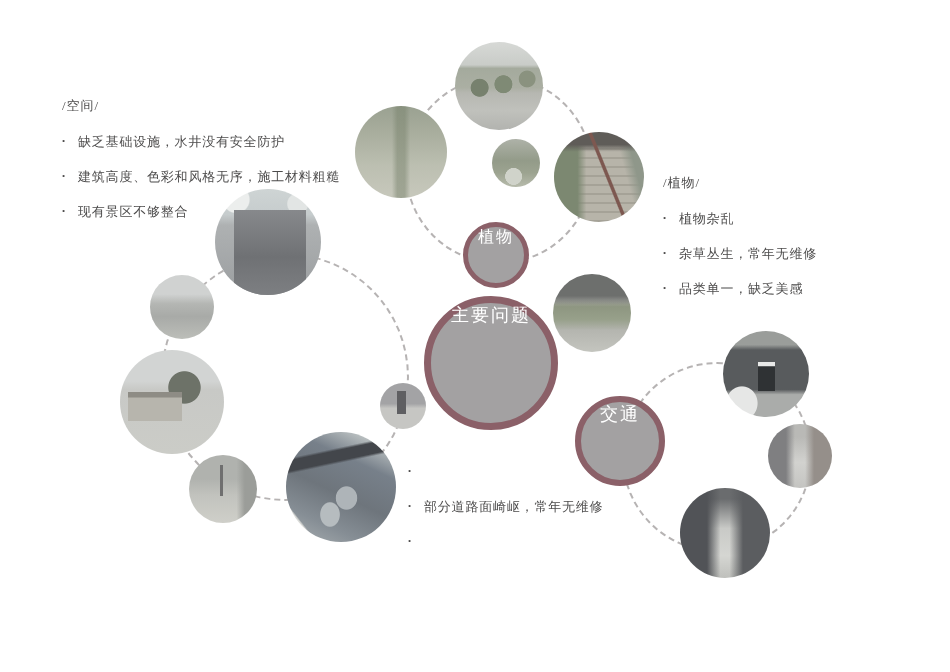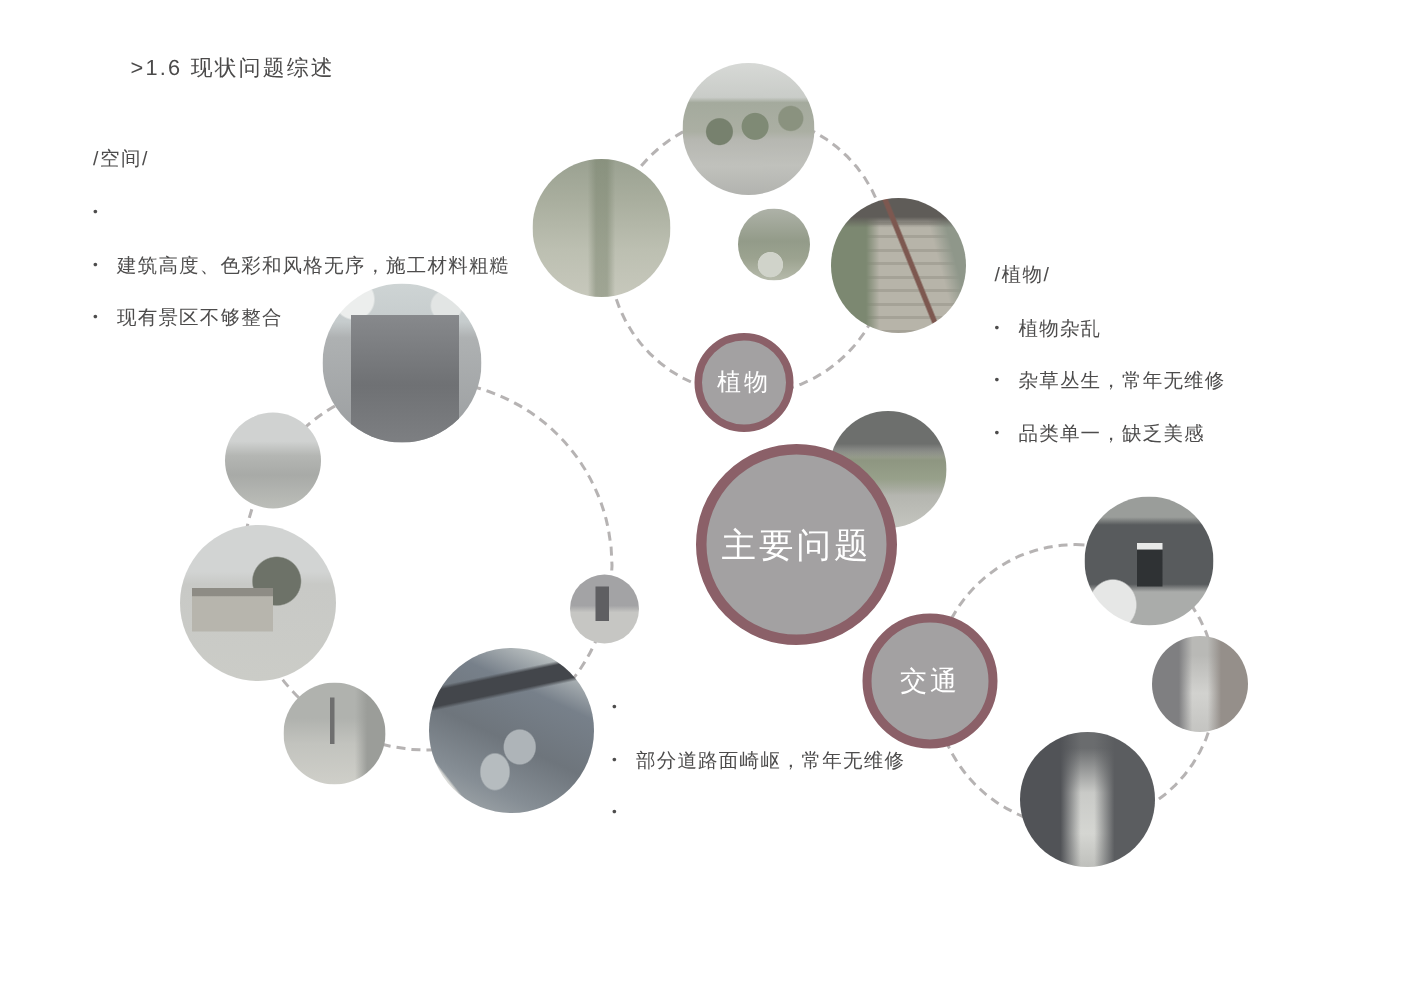--- a/index.html
+++ b/index.html
@@ -94,42 +94,41 @@
       linear-gradient(270deg,#958f8a 0 28%, transparent 42%),
       linear-gradient(180deg,#b9b9b6 0 20%,#d2d2cf 60%,#c4c4c1 100%);}
   #ph-narrow-alley{left:680px;top:488px;width:90px;height:90px;
     background:
       linear-gradient(90deg,#515357 0 30%, transparent 45%),
       linear-gradient(270deg,#5b5d60 0 30%, transparent 45%),
       linear-gradient(180deg,#6a6c6e 0 12%,#c9cac7 45%,#d5d6d2 75%,#bfc0bc 100%);}
   
   .bubble{
     position:absolute;border-radius:50%;background:var(--bubble-fill);
-    border:6px solid var(--accent);display:flex;align-items:center;justify-content:center;
+    border:6px solid var(--accent);display:flex;justify-content:center;
     color:#ffffff;z-index:3;letter-spacing:2px;
   }
   #bubble-plants{left:463px;top:222px;width:56px;height:56px;border-width:5px;font-size:16px;}
   #bubble-space{left:349px;top:292px;width:60px;height:60px;font-size:16px;}
-  #bubble-traffic{left:575px;top:409px;width:78px;height:78px;font-size:18px;}
-  #bubble-main{left:464px;top:296px;width:120px;height:120px;border-width:7px;font-size:23px;z-index:4;}
-  
-  .tblock{position:absolute;z-index:5;}
+  #bubble-traffic{left:575px;top:396px;width:78px;height:78px;font-size:18px;}
+  #bubble-main{left:424px;top:296px;width:120px;height:120px;border-width:7px;font-size:18px;z-index:4;}
+  
+  .tblock{position:absolute;z-index:5;font-family:Liberation Serif, serif;}
   .tblock .heading{font-size:13px;letter-spacing:1px;margin-bottom:19px;}
   .bullet{display:flex;align-items:flex-start;font-size:13px;line-height:15px;letter-spacing:0.8px;margin-bottom:20px;}
   .bullet .marker{font-size:9px;line-height:15px;width:16px;flex:0 0 16px;text-align:left;}
   #block-space{left:62px;top:97px;width:330px;}
   #block-plants{left:663px;top:174px;width:260px;}
   #block-traffic{left:408px;top:464px;width:300px;}
 </style>
 </head>
 <body>
 
 <div class="canvas">
 
-  <div class="title">&gt;1.6 现状问题综述</div>
 
   <div class="ring" id="ring-plants"></div>
   <div class="ring" id="ring-space"></div>
   <div class="ring" id="ring-traffic"></div>
 
   <div class="ph" id="ph-street-trees"></div>
   <div class="ph" id="ph-stone-path"></div>
   <div class="ph" id="ph-shrubs"></div>
   <div class="ph" id="ph-stairs"></div>
   <div class="ph" id="ph-overgrown-yard"></div>
@@ -152,20 +151,21 @@
     <span>交通</span>
   </div>
   <div class="bubble" id="bubble-main">
     <span>主要问题</span>
   </div>
 
   <div class="tblock" id="block-space">
     <div class="heading">/空间/</div>
     <div class="bullet">
       <span class="marker">•</span>
+      <span>缺乏基础设施，水井没有安全防护</span>
     </div>
     <div class="bullet">
       <span class="marker">•</span>
       <span>建筑高度、色彩和风格无序，施工材料粗糙</span>
     </div>
     <div class="bullet">
       <span class="marker">•</span>
       <span>现有景区不够整合</span>
     </div>
   </div>

